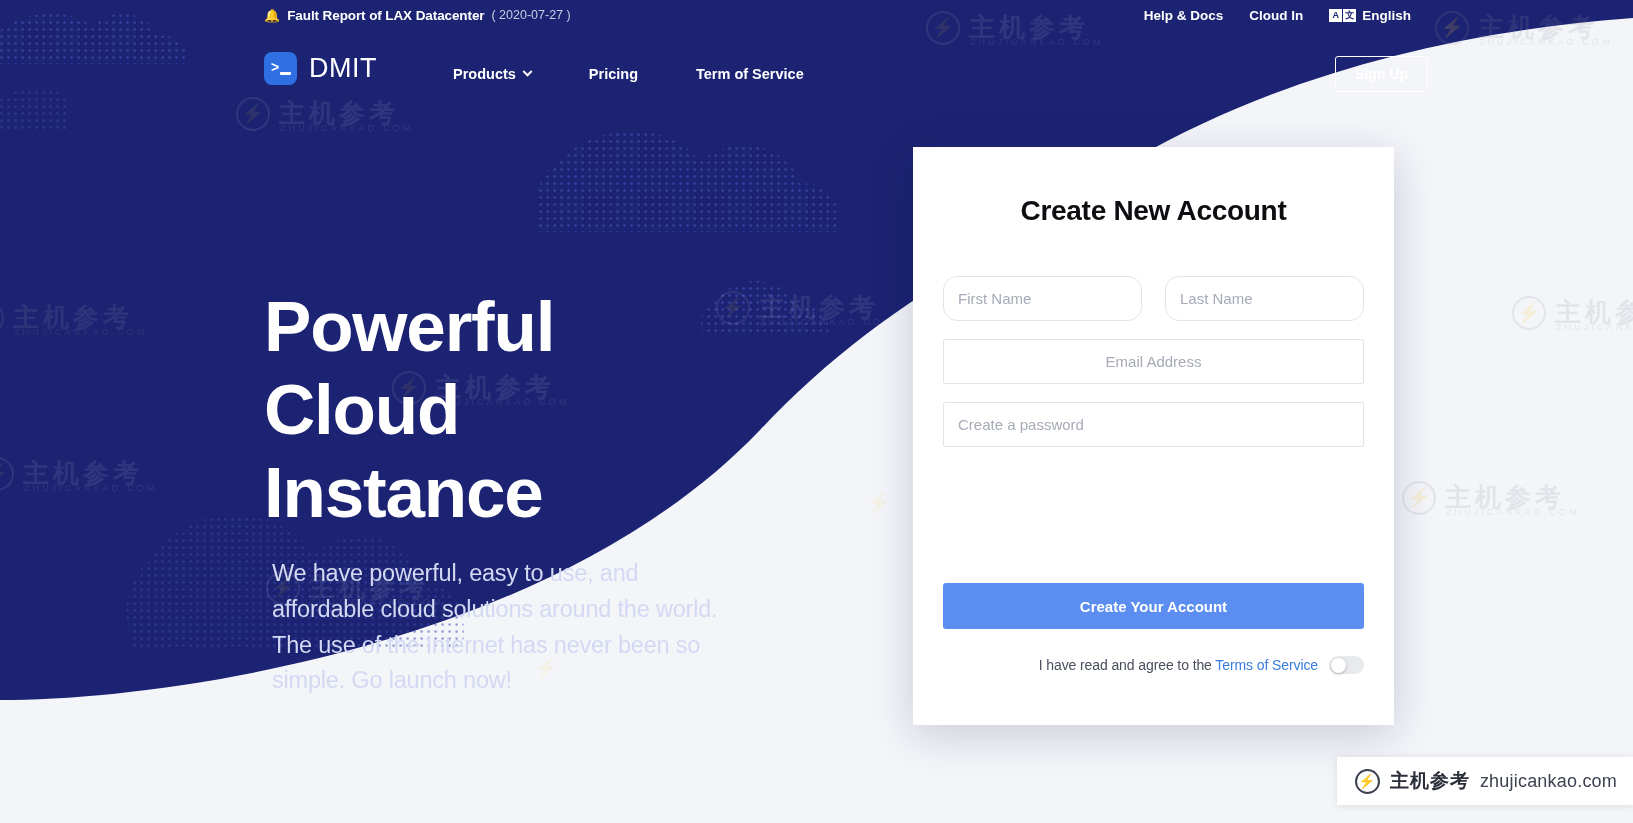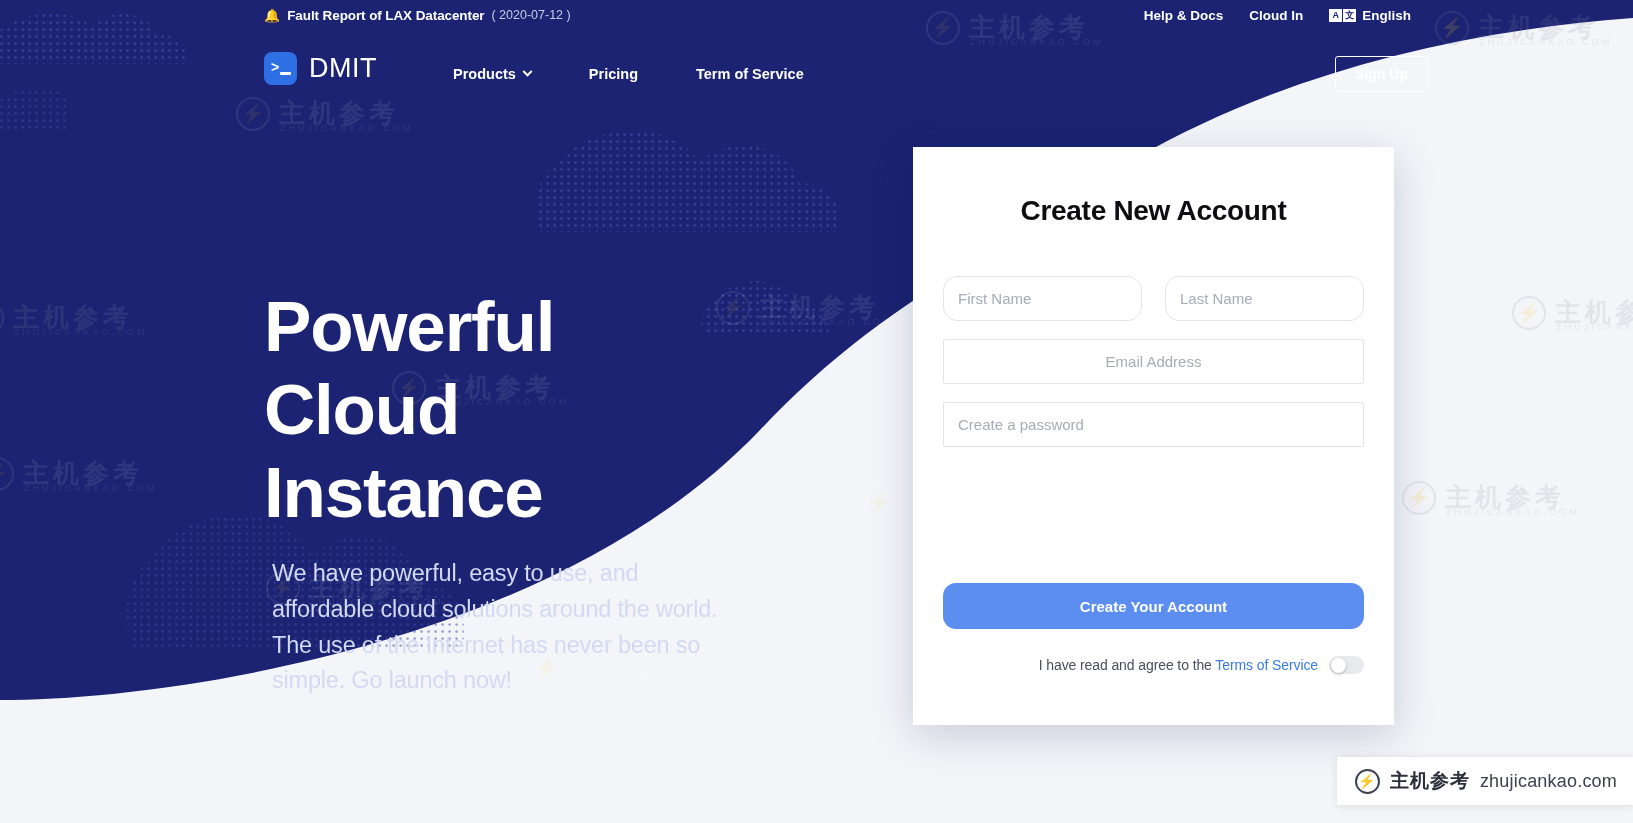--- a/index.html
+++ b/index.html
@@ -185,21 +185,21 @@
   }
   .inp::placeholder { color: #a7abb8; }
   .row .inp { flex: 1 1 0; border-radius: 14px; }
   .mt { margin-top: 18px; text-align: center; }
   .mt2 { margin-top: 18px; }
 
   .cta {
     position: absolute; left: 30px; top: 436px;
     width: 421px; height: 46px;
     background: #5b8ef0;
-    border: none; border-radius: 13px;
+    border: none; border-radius: 3px;
     color: #fff;
     font-size: 15px; font-weight: 700;
     font-family: inherit;
     cursor: pointer;
   }
   .terms {
     position: absolute; left: 30px; top: 509px;
     width: 421px;
     display: flex; align-items: center; justify-content: flex-end; gap: 11px;
   }
@@ -325,21 +325,21 @@
       <span class="wm-mark">⚡</span>
       <span class="wm-cn">主机参考</span>
       <span class="wm-en">ZHUJICANKAO.COM</span>
     </div>
   </div>
 
   <div class="announce">
     <div class="announce-left">
       <span class="bell-icon">🔔</span>
       <span class="announce-title">Fault Report of LAX Datacenter</span>
-      <span class="announce-date">( 2020-07-12 )</span>
+      <span class="announce-date">( 2020-07-27 )</span>
     </div>
     <div class="announce-right">
       <a href="#">Help &amp; Docs</a>
       <a href="#">Cloud In</a>
       <div class="lang">
         <span class="lang-icon">
           <span>A</span>
           <span>文</span>
         </span>
         <span>English</span>

